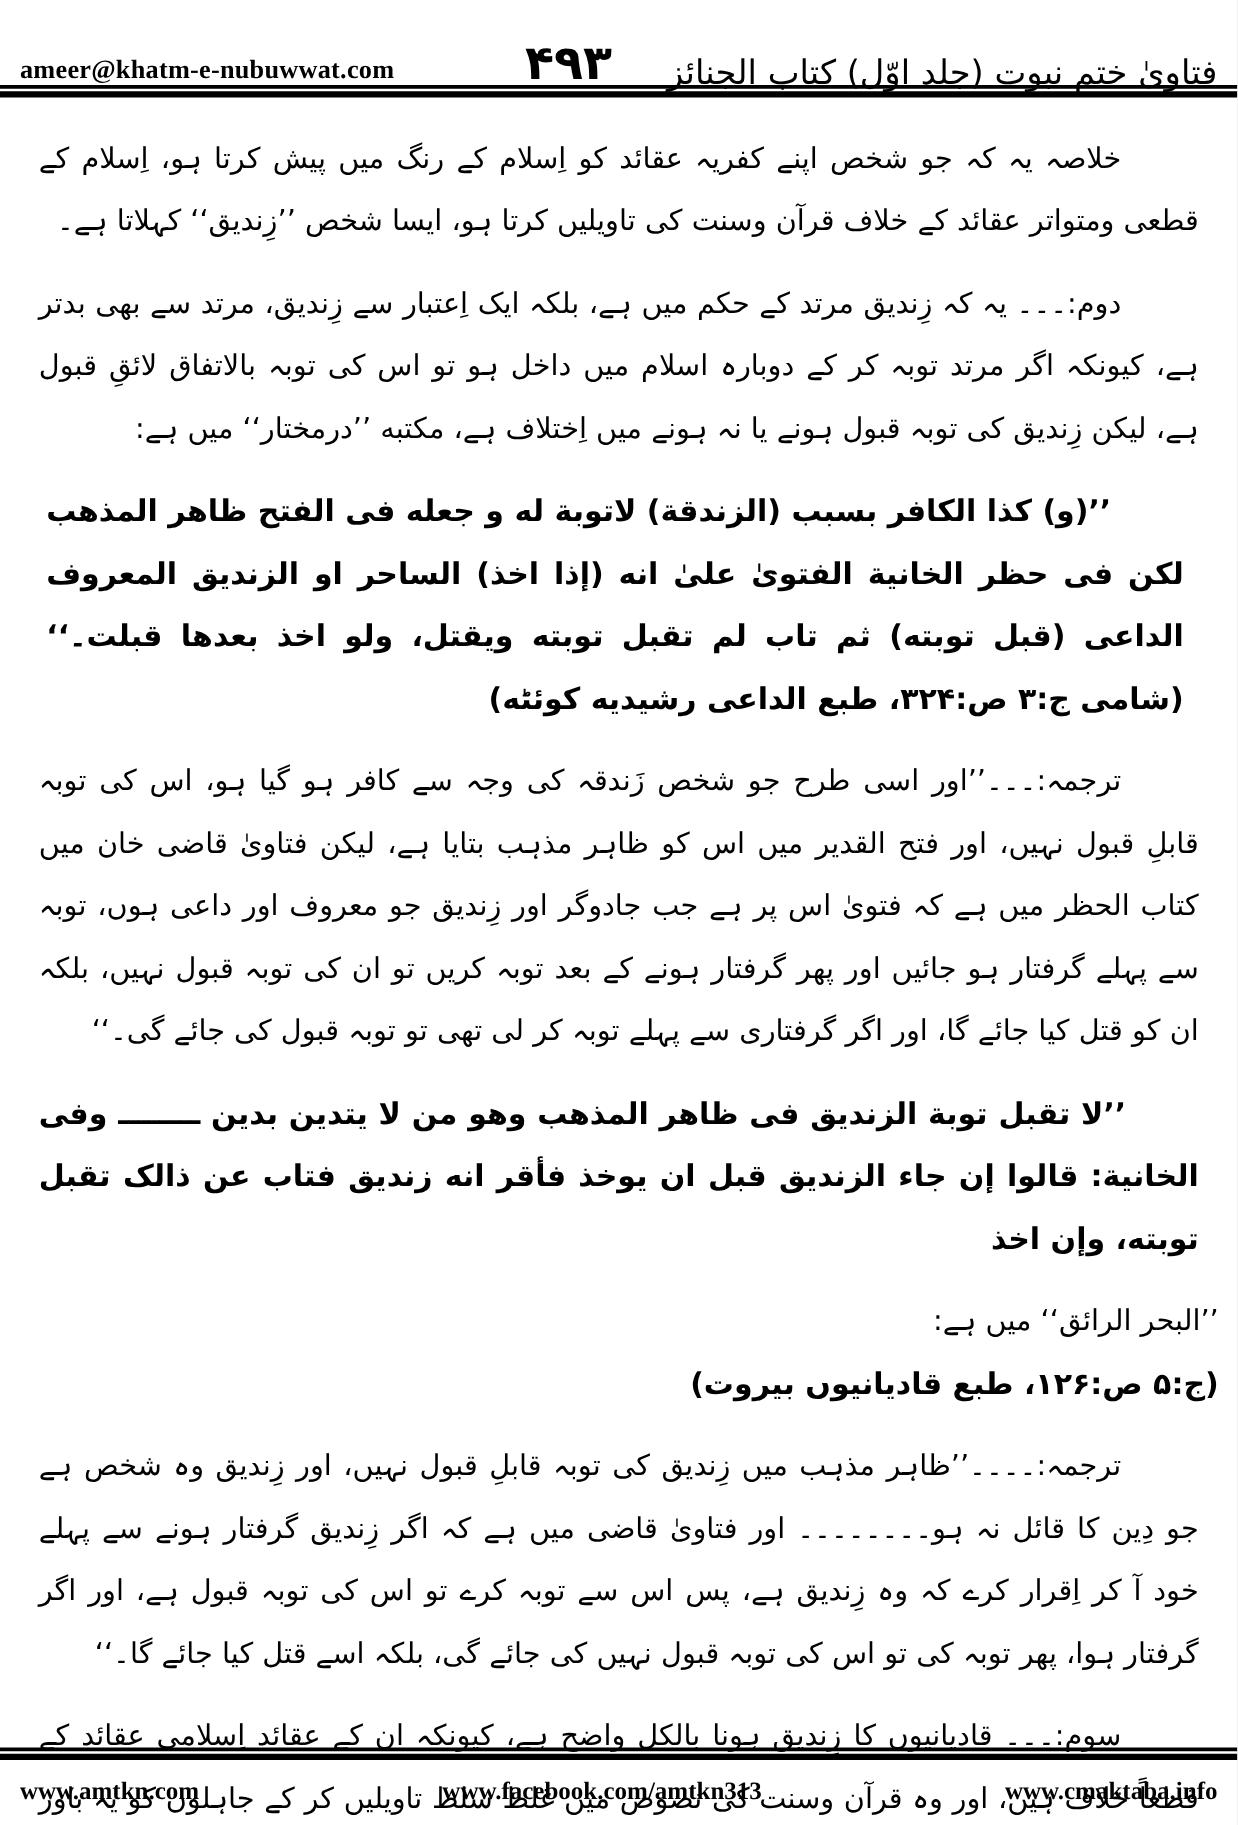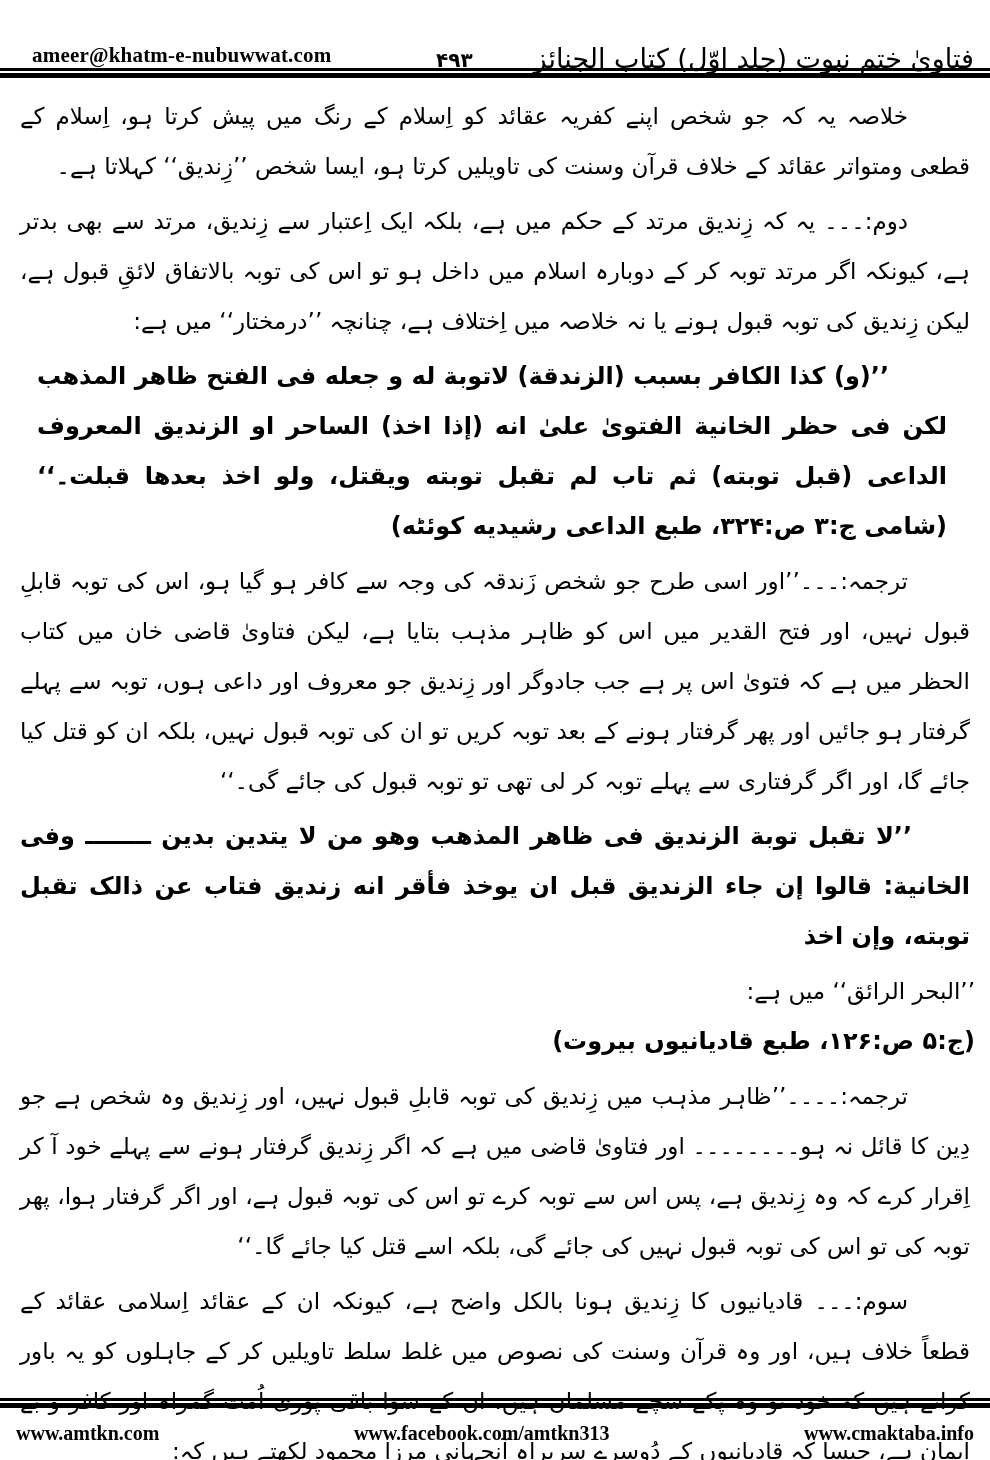--- a/index.html
+++ b/index.html
@@ -6,49 +6,49 @@
   .page{
     position:relative;
     width:990px;height:1460px;
     margin:0 auto;
     background:#ffffff;
     color:#000;
     overflow:hidden;
     font-family:"DejaVu Sans",sans-serif;
   }
   
-  .header{position:absolute;top:0;left:16px;right:0;height:74px;}
+  .header{position:absolute;top:0;left:0;right:0;height:74px;}
   .header-email{
     position:absolute;left:16px;bottom:6px;
     font-family:"Liberation Serif",serif;
     font-weight:bold;font-size:21px;letter-spacing:0.2px;
   }
   .header-pageno{
     position:absolute;left:420px;bottom:2px;
-    font-size:20px;font-weight:bold;
+    font-size:38px;font-weight:bold;
     direction:rtl;
   }
   .header-title{
     position:absolute;right:16px;bottom:0px;
     direction:rtl;unicode-bidi:embed;
     font-size:27px;font-weight:normal;
     white-space:nowrap;
   }
   .rule-double{position:absolute;left:0;right:0;}
   .rule-thin{height:0;border-top:3px solid #000;}
   .rule-thick{height:5px;background:#000;margin-top:2px;}
   .header-rule{top:68px;}
   
   .main{
     position:absolute;top:86px;left:15px;right:15px;bottom:62px;
     direction:rtl;unicode-bidi:embed;
     text-align:justify;
     font-size:23px;line-height:50px;
   }
-  .para{margin:5px;}
+  .para{margin:16px;}
   .indent{text-indent:62px;}
   .arabic{
     font-weight:bold;font-size:24px;
   }
   .q1{margin-right:28px;margin-left:22px;text-indent:58px;}
   .q2{text-indent:58px;}
   .q2-endline{
     display:flex;direction:rtl;
     justify-content:space-between;
     padding-left:250px;
@@ -80,21 +80,21 @@
   </div>
   <div class="rule-double header-rule">
     <div class="rule-thin"></div>
     <div class="rule-thick"></div>
   </div>
 
   <div class="main">
 
     <p class="para indent">خلاصہ یہ کہ جو شخص اپنے کفریہ عقائد کو اِسلام کے رنگ میں پیش کرتا ہو، اِسلام کے قطعی ومتواتر عقائد کے خلاف قرآن وسنت کی تاویلیں کرتا ہو، ایسا شخص ’’زِندیق‘‘ کہلاتا ہے۔</p>
 
-    <p class="para indent">دوم:۔۔۔ یہ کہ زِندیق مرتد کے حکم میں ہے، بلکہ ایک اِعتبار سے زِندیق، مرتد سے بھی بدتر ہے، کیونکہ اگر مرتد توبہ کر کے دوبارہ اسلام میں داخل ہو تو اس کی توبہ بالاتفاق لائقِ قبول ہے، لیکن زِندیق کی توبہ قبول ہونے یا نہ خلاصہ میں اِختلاف ہے، چنانچہ ’’درمختار‘‘ میں ہے:</p>
+    <p class="para indent">دوم:۔۔۔ یہ کہ زِندیق مرتد کے حکم میں ہے، بلکہ ایک اِعتبار سے زِندیق، مرتد سے بھی بدتر ہے، کیونکہ اگر مرتد توبہ کر کے دوبارہ اسلام میں داخل ہو تو اس کی توبہ بالاتفاق لائقِ قبول ہے، لیکن زِندیق کی توبہ قبول ہونے یا نہ ہونے میں اِختلاف ہے، مکتبه ’’درمختار‘‘ میں ہے:</p>
 
     <p class="para arabic q1"><span>’’(و) کذا الکافر بسبب (الزندقة) لاتوبة له و جعله فی الفتح ظاهر المذهب لکن فی حظر الخانية الفتویٰ علیٰ انه (إذا اخذ) الساحر او الزندیق المعروف الداعی (قبل توبته) ثم تاب لم تقبل توبته ویقتل، ولو اخذ بعدها قبلت۔‘‘</span> <span class="ref">(شامی ج:۳ ص:۳۲۴، طبع الداعی رشیدیه کوئٹه)</span></p>
 
     <p class="para indent">ترجمہ:۔۔۔’’اور اسی طرح جو شخص زَندقہ کی وجہ سے کافر ہو گیا ہو، اس کی توبہ قابلِ قبول نہیں، اور فتح القدیر میں اس کو ظاہر مذہب بتایا ہے، لیکن فتاویٰ قاضی خان میں کتاب الحظر میں ہے کہ فتویٰ اس پر ہے جب جادوگر اور زِندیق جو معروف اور داعی ہوں، توبہ سے پہلے گرفتار ہو جائیں اور پھر گرفتار ہونے کے بعد توبہ کریں تو ان کی توبہ قبول نہیں، بلکہ ان کو قتل کیا جائے گا، اور اگر گرفتاری سے پہلے توبہ کر لی تھی تو توبہ قبول کی جائے گی۔‘‘</p>
 
     <p class="para arabic q2">’’لا تقبل توبة الزندیق فی ظاهر المذهب وهو من لا یتدین بدین ــــــــ وفی الخانية: قالوا إن جاء الزندیق قبل ان یوخذ فأقر انه زندیق فتاب عن ذالک تقبل توبته، وإن اخذ</p>
 
     <p class="para heading-line">’’البحر الرائق‘‘ میں ہے:</p>
 
     <div class="q2-endline">

